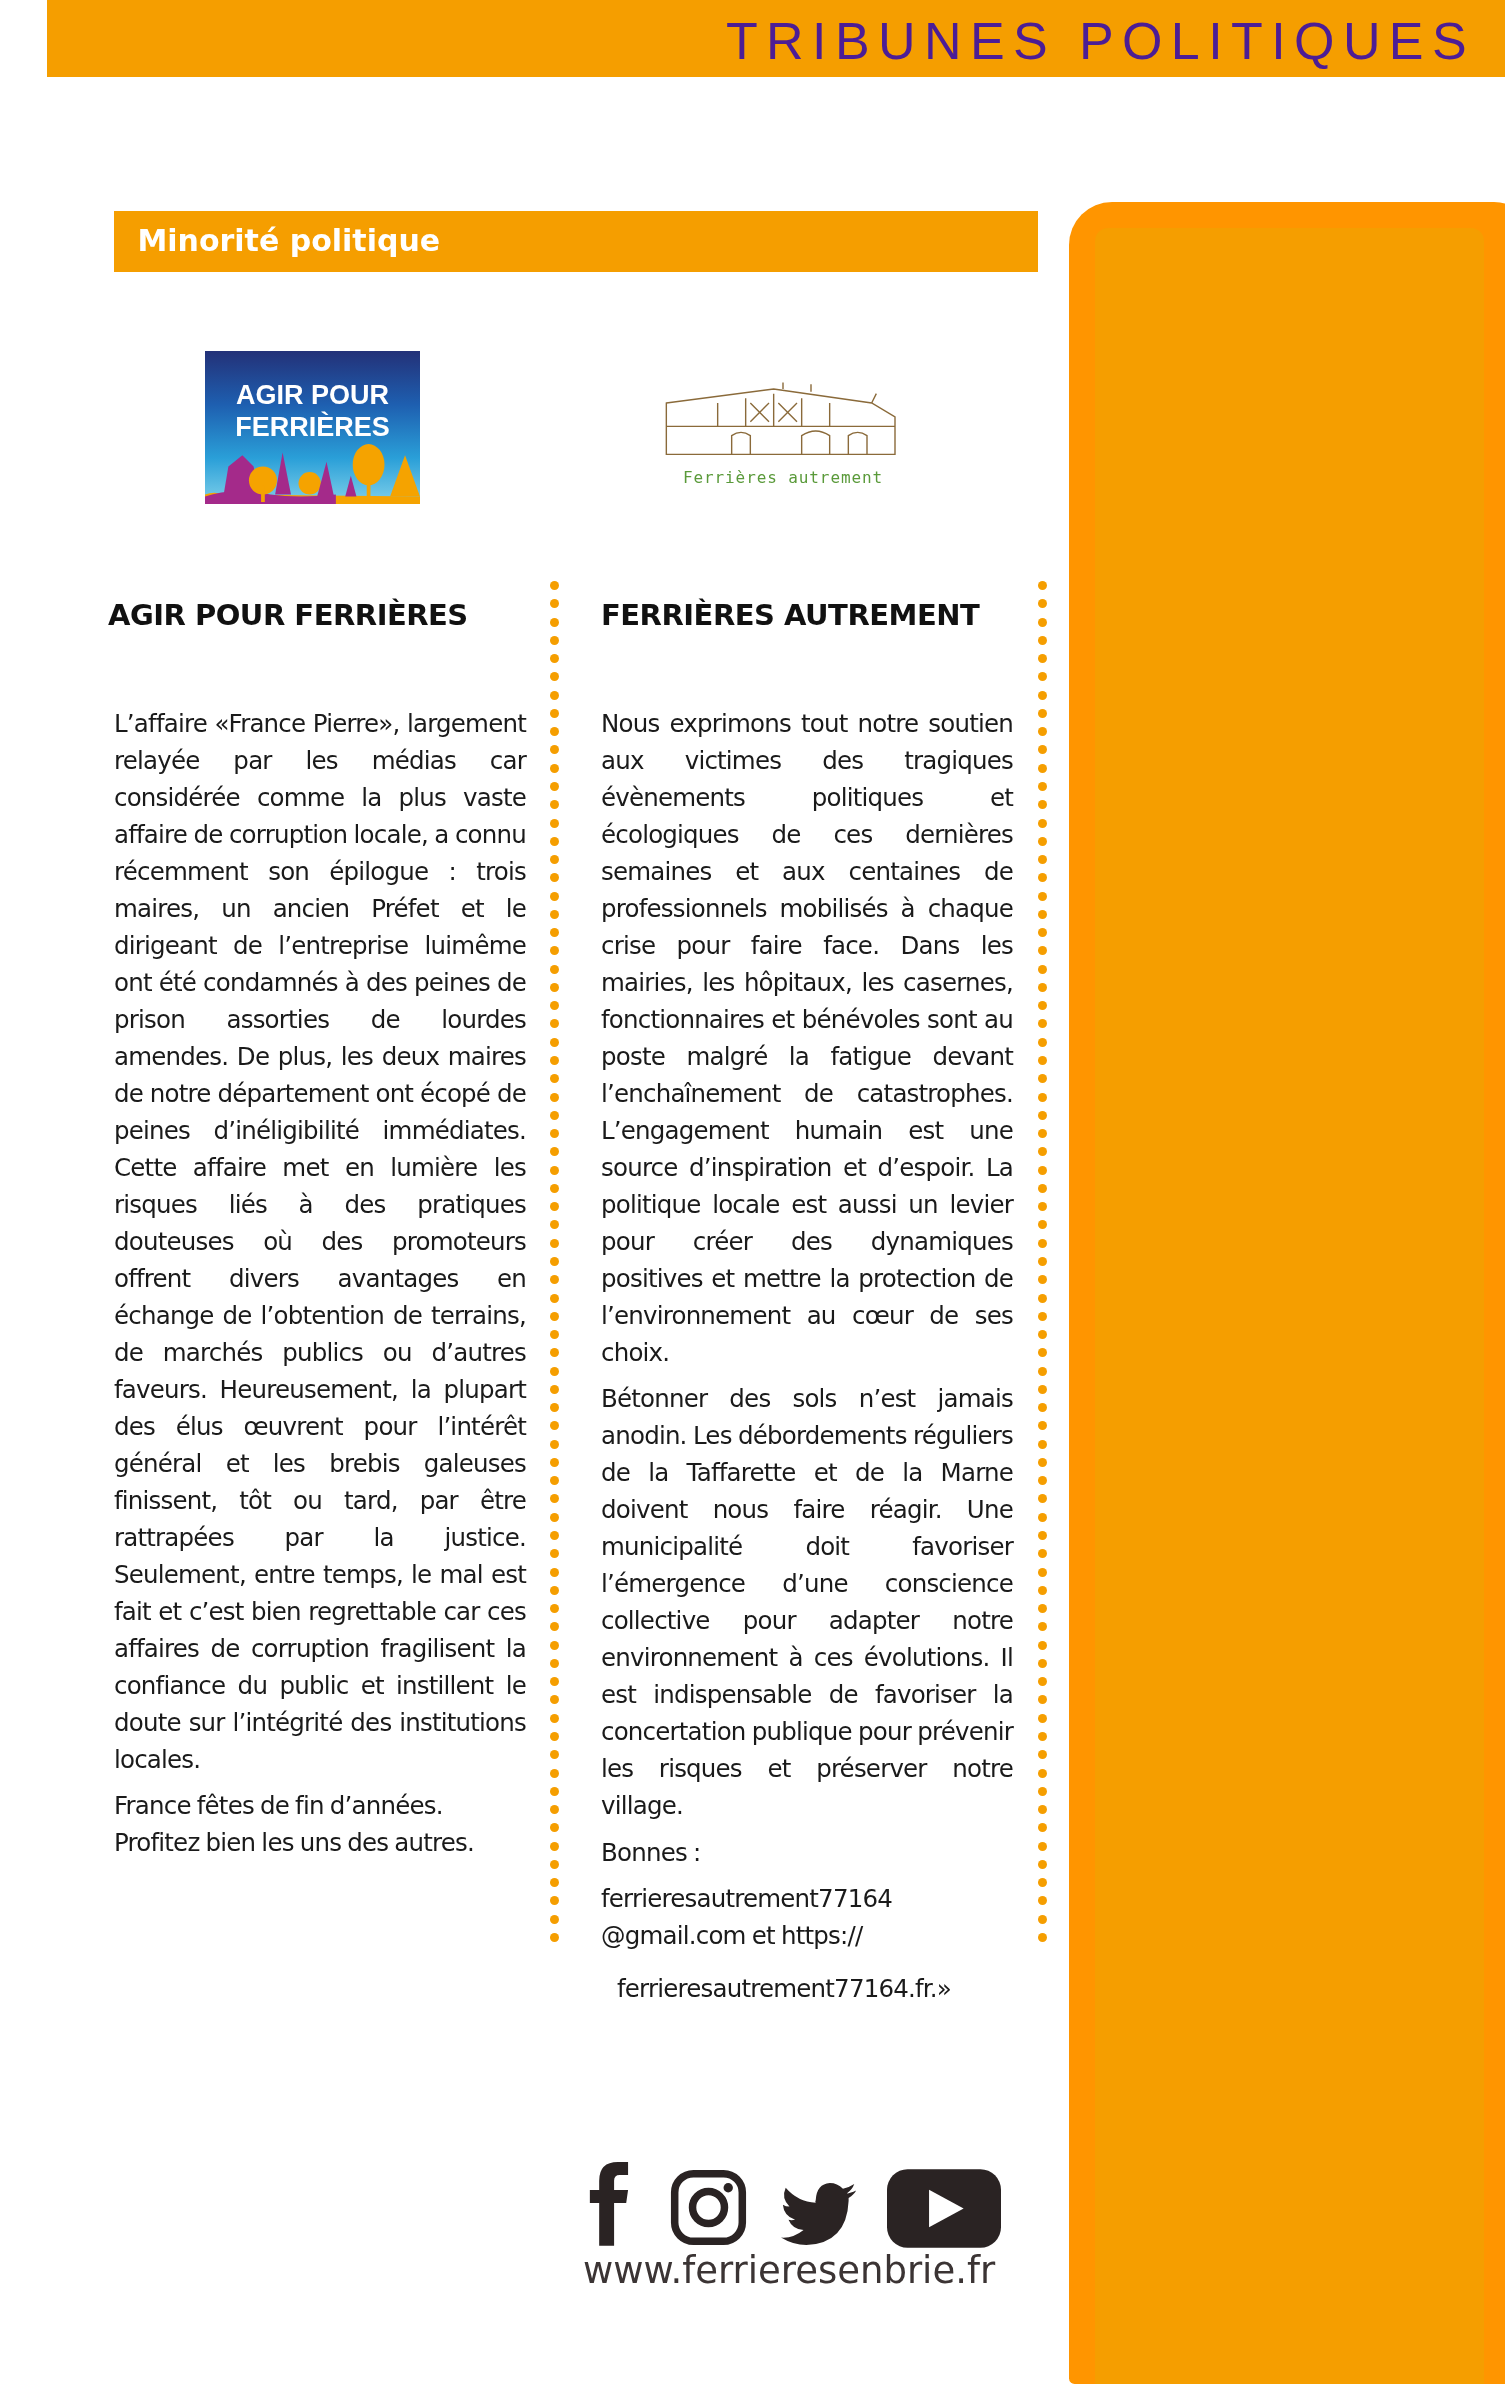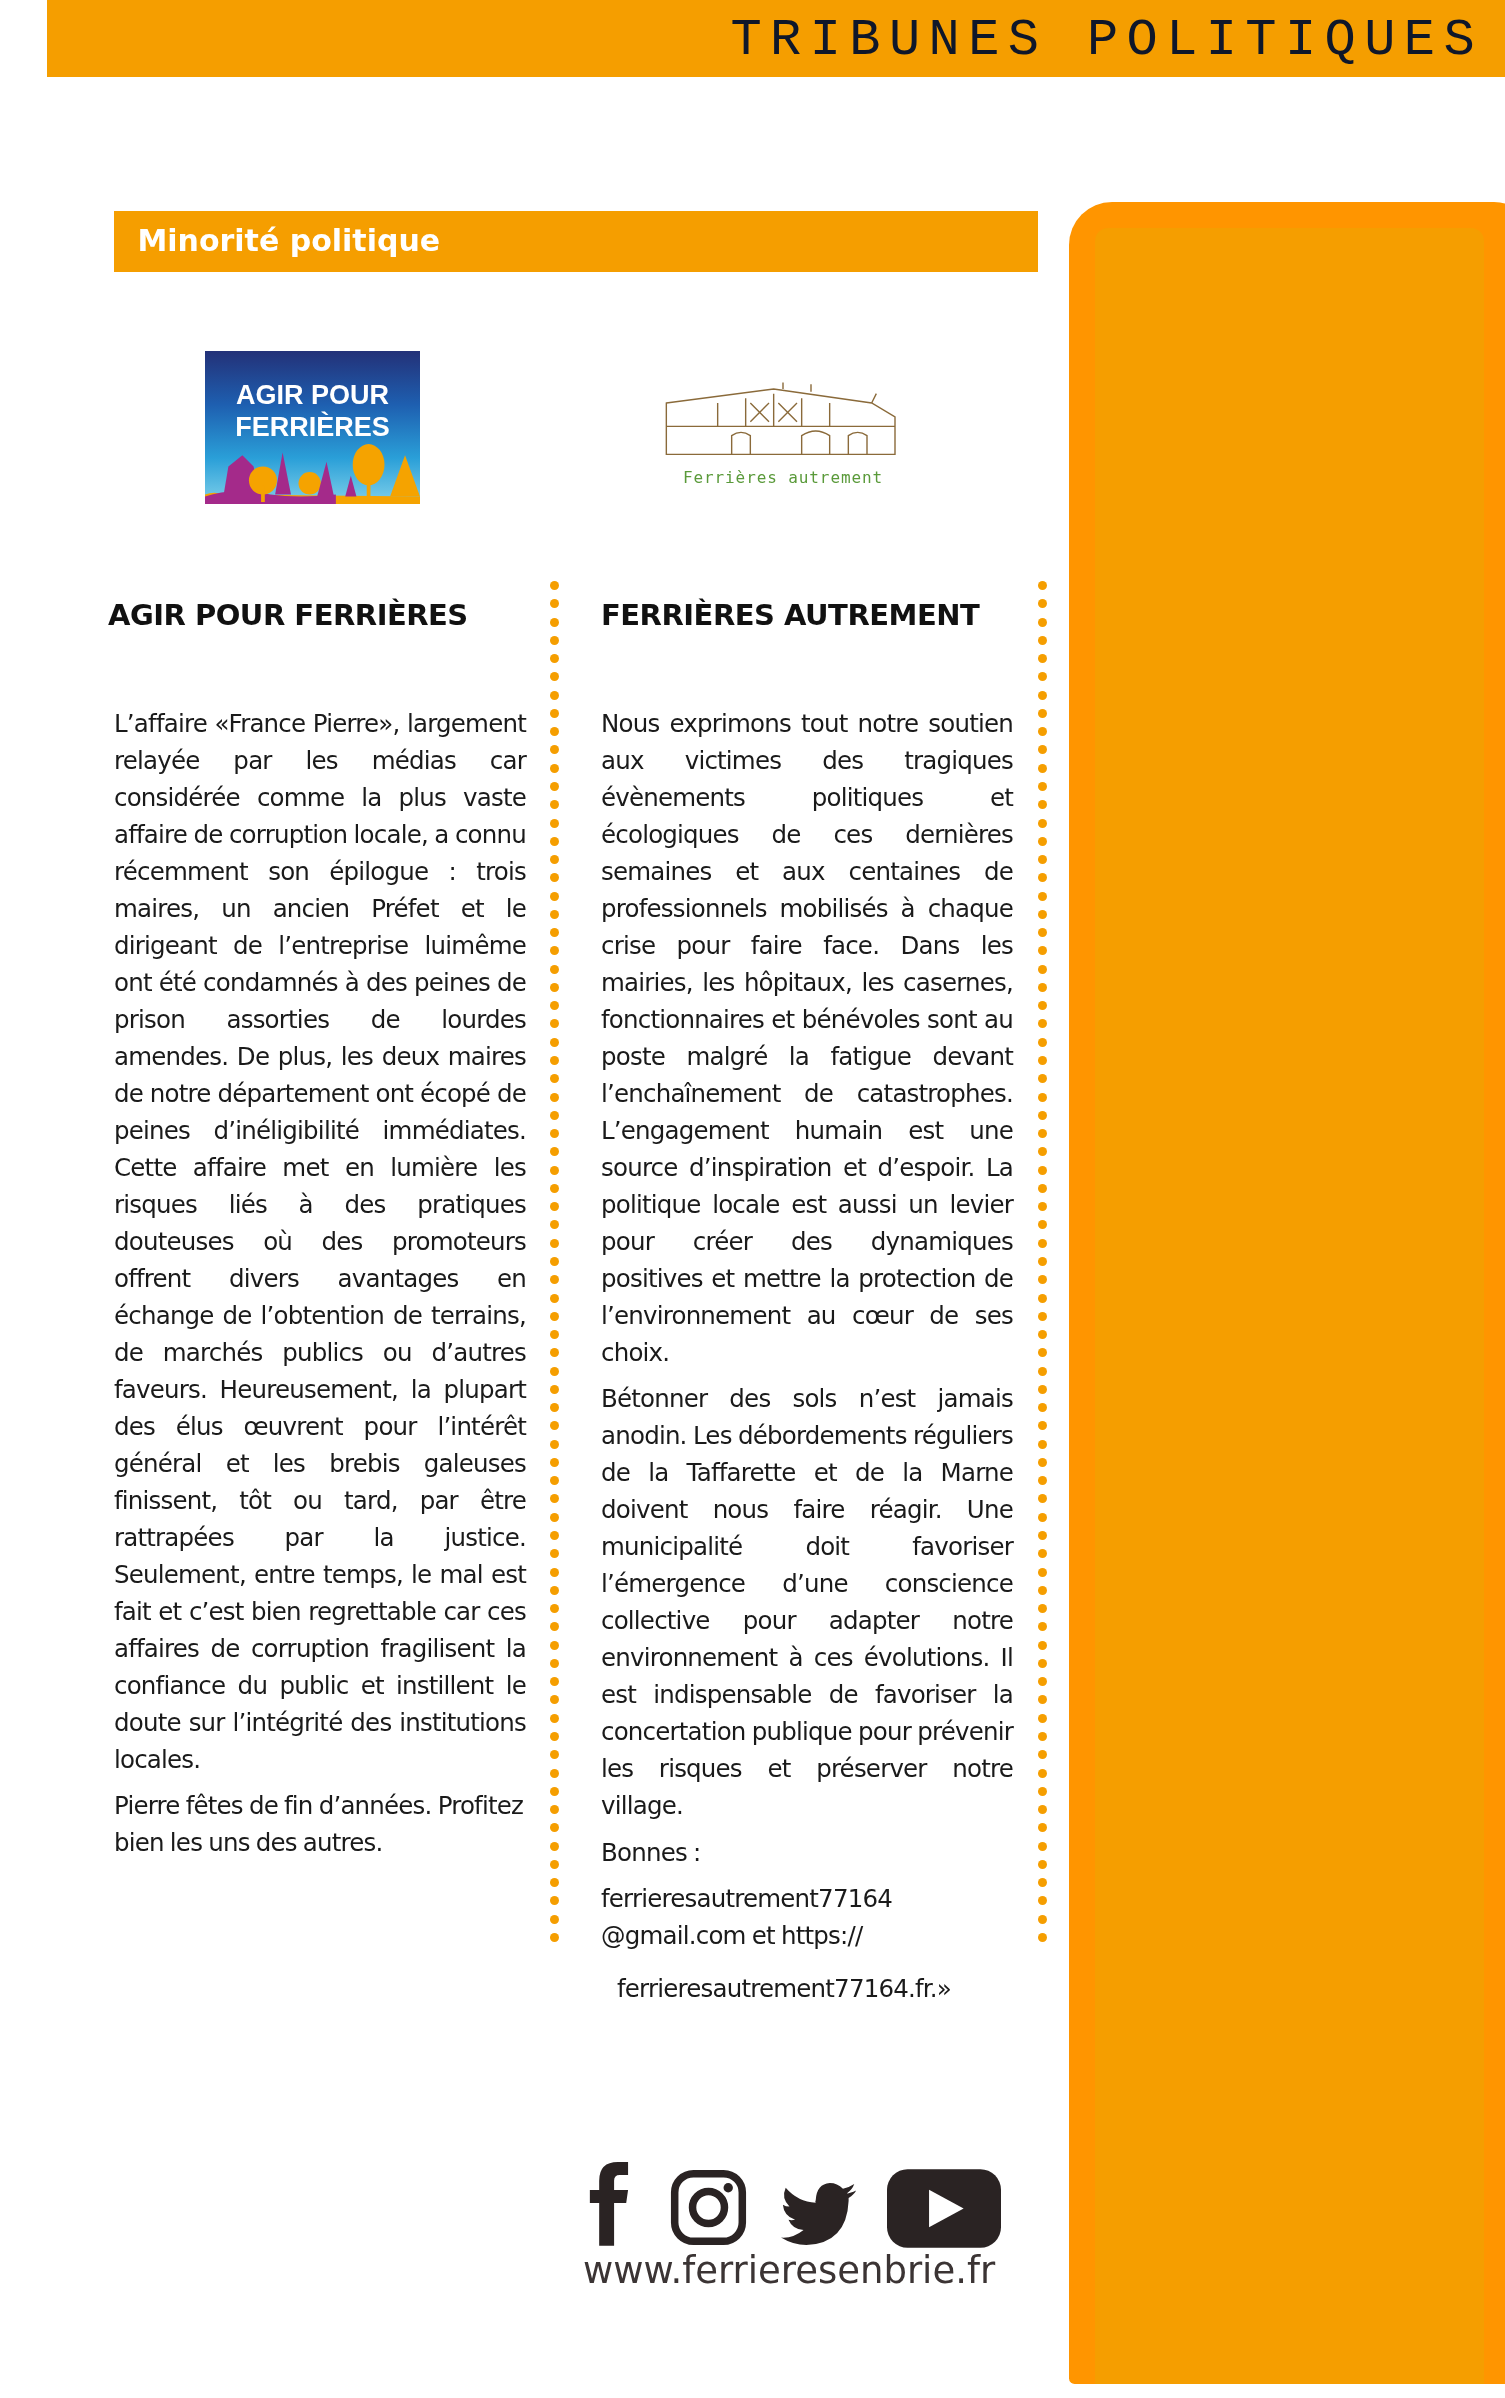--- a/index.html
+++ b/index.html
@@ -1,19 +1,19 @@
 <!DOCTYPE html>
 <html style="font-size:15px"><head>
 <meta charset="utf-8">
 <style>
   html, body { margin:0; padding:0; }
   body { width:1506px; height:2399px; position:relative; background:#ffffff; overflow:hidden;
          font-family:"DejaVu Sans", sans-serif; color:#1a1a1a; }
   .topbar { position:absolute; left:47px; top:0; width:1459px; height:77px; background:#f59e00; }
-  .topbar-title { position:absolute; right:23px; top:7.5px; color:#0f172a; font-family:Liberation Mono, monospace;
+  .topbar-title { position:absolute; right:31px; top:7.5px; color:#4c1d95; font-family:Liberation Sans, sans-serif;
                   font-size:52px; letter-spacing:8.4px; line-height:66px; font-weight:normal; }
   .section-bar { position:absolute; left:114px; top:211px; width:924px; height:61px; background:#f59e00; }
   .section-title { position:absolute; left:23.4px; top:9.4px; color:#fff; font-weight:bold; font-size:30px; line-height:41px; }
   .side-panel { position:absolute; left:1069px; top:202px; width:468px; height:2182px; background:#ff9500;
                 border-radius:43px 43px 0 5.6px; }
   .side-panel-inner { position:absolute; left:26px; top:26px; width:389px; bottom:0; background:#f59e00; border-radius:13px 13px 0 0; }
 
   .logo-agir { position:absolute; left:205px; top:351px; width:215px; height:153px; overflow:hidden;
                background:linear-gradient(180deg,#233178 0%,#1e5fb0 35%,#2a9fd8 70%,#7fd0ea 100%); }
   .logo-agir-text { position:absolute; left:0; right:0; top:28px; text-align:center; color:#fff; font-weight:bold;
@@ -85,21 +85,21 @@
       <path d="M200 85 L200 65 Q210 58 220 65 L220 85"></path>
       <path d="M225 30 L230 20 M130 15 L130 8 M160 18 L160 10"></path>
     </g>
   </svg>
   <div class="logo-fa-text">Ferrières autrement</div>
 </div>
 
 <div class="col-heading" style="left:108px; top:597px;">AGIR POUR FERRIÈRES</div>
 <div class="col-text" style="left:114px; top:705px;">
   <p>L’affaire «France Pierre», largement relayée par les médias car considérée comme la plus vaste affaire de corruption locale, a connu récemment son épilogue : trois maires, un ancien Préfet et le dirigeant de l’entreprise luimême ont été condamnés à des peines de prison assorties de lourdes amendes. De plus, les deux maires de notre département ont écopé de peines d’inéligibilité immédiates. Cette affaire met en lumière les risques liés à des pratiques douteuses où des promoteurs offrent divers avantages en échange de l’obtention de terrains, de marchés publics ou d’autres faveurs. Heureusement, la plupart des élus œuvrent pour l’intérêt général et les brebis galeuses finissent, tôt ou tard, par être rattrapées par la justice. Seulement, entre temps, le mal est fait et c’est bien regrettable car ces affaires de corruption fragilisent la confiance du public et instillent le doute sur l’intégrité des institutions locales.</p>
-  <p class="left">Pierre fêtes de fin d’années. Profitez bien les uns des autres.</p>
+  <p class="left">France fêtes de fin d’années. Profitez bien les uns des autres.</p>
 </div>
 
 <div class="col-heading" style="left:601px; top:597px;">FERRIÈRES AUTREMENT</div>
 <div class="col-text" style="left:601px; top:705px;">
   <p>Nous exprimons tout notre soutien aux victimes des tragiques évènements politiques et écologiques de ces dernières semaines et aux centaines de professionnels mobilisés à chaque crise pour faire face. Dans les mairies, les hôpitaux, les casernes, fonctionnaires et bénévoles sont au poste malgré la fatigue devant l’enchaînement de catastrophes. L’engagement humain est une source d’inspiration et d’espoir. La politique locale est aussi un levier pour créer des dynamiques positives et mettre la protection de l’environnement au cœur de ses choix.</p>
   <p>Bétonner des sols n’est jamais anodin. Les débordements réguliers de la Taffarette et de la Marne doivent nous faire réagir. Une municipalité doit favoriser l’émergence d’une conscience collective pour adapter notre environnement à ces évolutions. Il est indispensable de favoriser la concertation publique pour prévenir les risques et préserver notre village.</p>
   <p class="left">Bonnes :</p>
   <p class="left" style="margin:0;">ferrieresautrement77164</p>
   <p class="left" style="margin:0;">@gmail.com et https://</p>
   <p class="left" style="margin:16px;">ferrieresautrement77164.fr.»</p>

